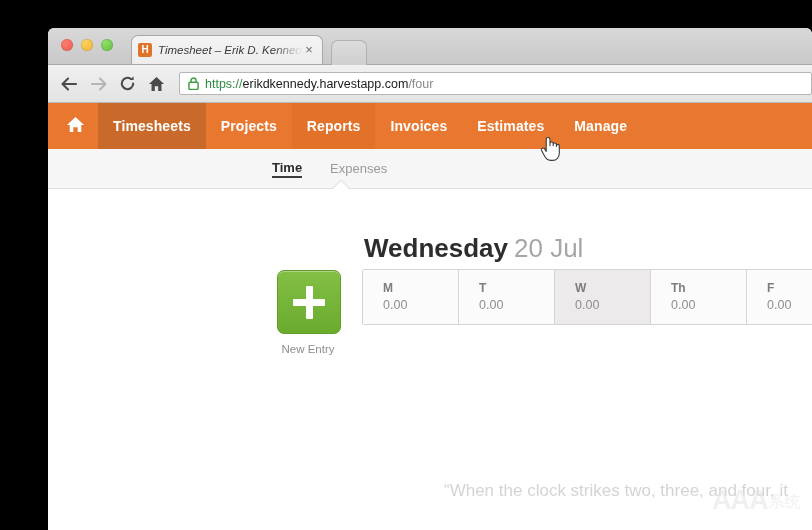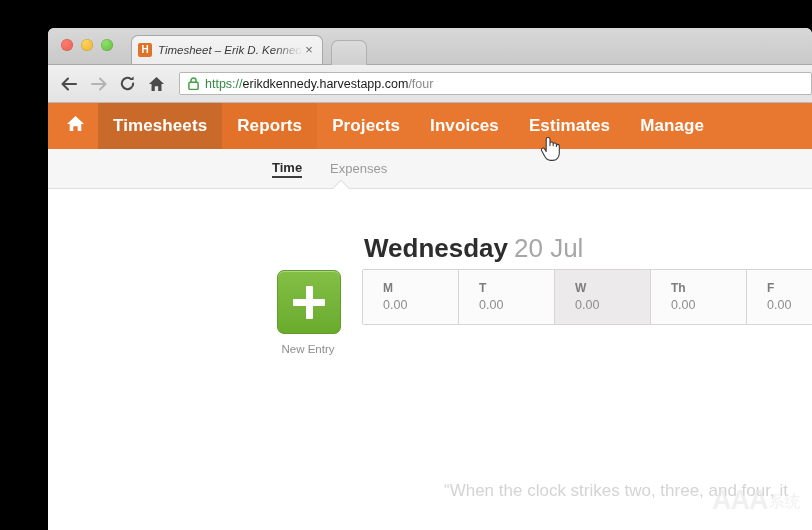--- a/index.html
+++ b/index.html
@@ -165,21 +165,21 @@
   .url-text   { white-space: nowrap; }
 
   
   .app-nav {
     position: relative;
     height: 46px;
     background: #e8772f;
     display: flex;
     align-items: stretch;
     padding-left: 4px;
-    font-size: 17px;
+    font-size: 14px;
   }
   .nav-home {
     width: 46px;
     display: flex;
     align-items: center;
     justify-content: center;
     cursor: pointer;
   }
   .nav-item {
     display: flex;
@@ -420,25 +420,25 @@
         <span>
           <svg width="19" height="17" viewBox="0 0 19 17" aria-hidden="true">
             <path d="M9.5 1 L18 9 L15.3 9 L15.3 16 L11.7 16 L11.7 11.3 L7.3 11.3 L7.3 16 L3.7 16 L3.7 9 L1 9 Z" fill="#ffffff"></path>
           </svg>
         </span>
       </div>
 
       <div class="nav-item active">
         <span>Timesheets</span>
       </div>
+      <div class="nav-item">
+        <span>Projects</span>
+      </div>
       <div class="nav-item hover">
         <span>Reports</span>
-      </div>
-      <div class="nav-item">
-        <span>Projects</span>
       </div>
       <div class="nav-item">
         <span>Invoices</span>
       </div>
       <div class="nav-item">
         <span>Estimates</span>
       </div>
       <div class="nav-item">
         <span>Manage</span>
       </div>

